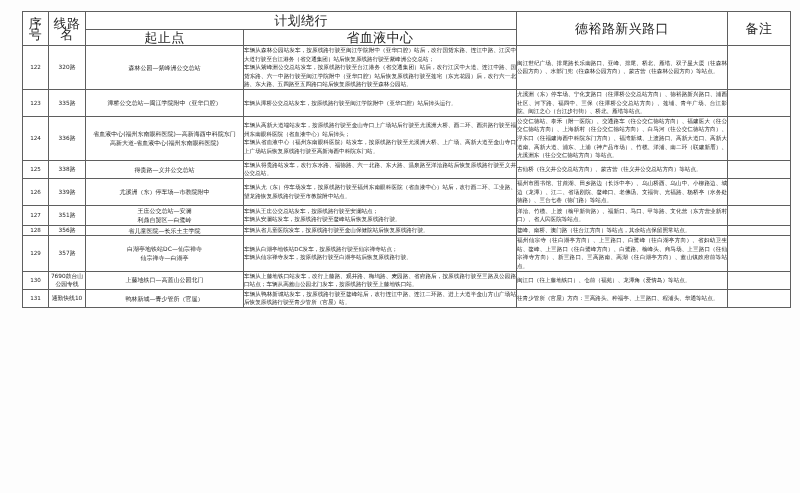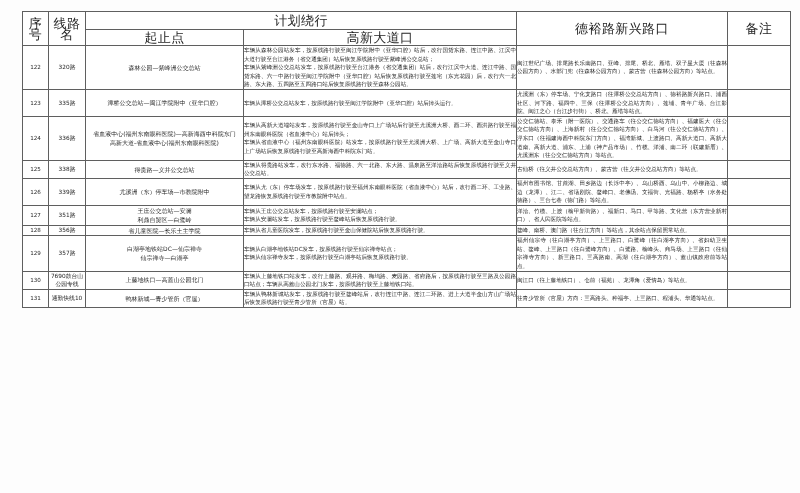--- a/index.html
+++ b/index.html
@@ -124,21 +124,21 @@
       <thead>
         <tr>
           <th class="hdr-cell" rowspan="2">序号</th>
           <th class="hdr-cell" rowspan="2">线路名</th>
           <th class="hdr-cell" colspan="2">计划绕行</th>
           <th class="hdr-cell" rowspan="2">德裕路新兴路口</th>
           <th class="hdr-cell" rowspan="2">备注</th>
         </tr>
         <tr>
           <th class="hdr-cell sub">起止点</th>
-          <th class="hdr-cell sub">高新大道口</th>
+          <th class="hdr-cell sub">省血液中心</th>
         </tr>
       </thead>
       <tbody id="table-body">
           <tr>
             <td class="cell-seq">122</td>
             <td class="cell-line">320路</td>
             <td class="cell-term">
               <span class="line-sub">森林公园—紫峰洲公交总站</span>
             </td>
             <td class="cell-detour">

